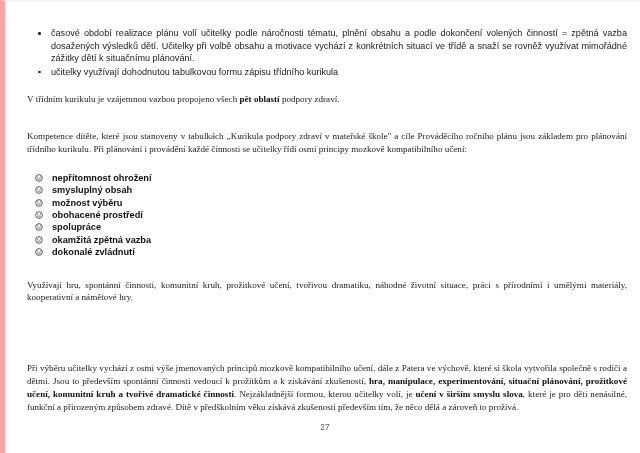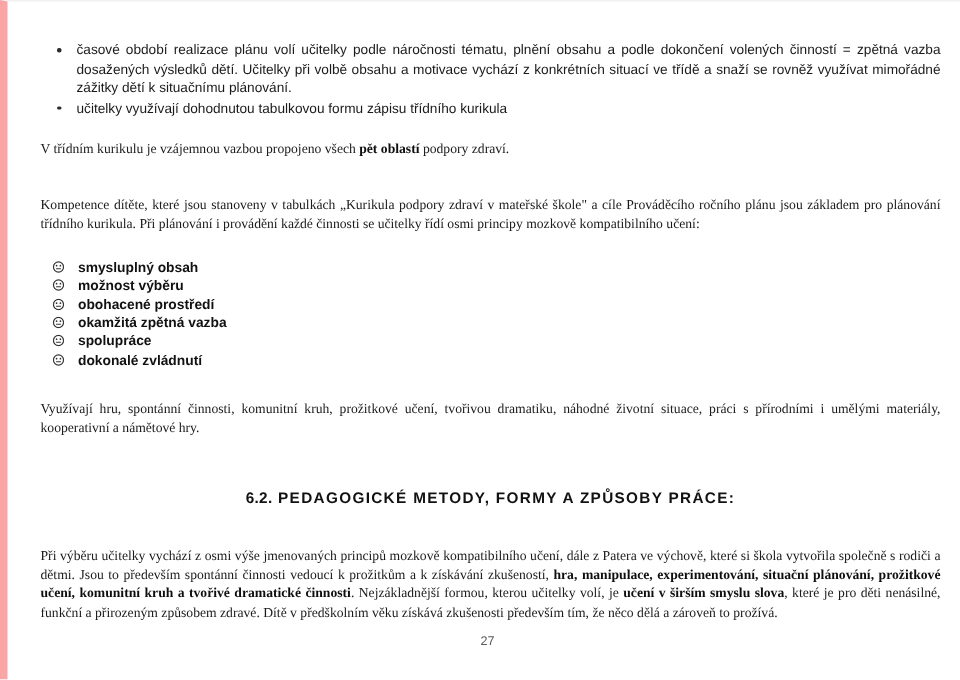--- a/index.html
+++ b/index.html
@@ -134,34 +134,45 @@
       <li>časové období realizace plánu volí učitelky podle náročnosti tématu, plnění obsahu a podle dokončení volených činností = zpětná vazba dosažených výsledků dětí. Učitelky při volbě obsahu a motivace vychází z konkrétních situací ve třídě a snaží se rovněž využívat mimořádné zážitky dětí k situačnímu plánování.</li>
       <li>učitelky využívají dohodnutou tabulkovou formu zápisu třídního kurikula</li>
     </ul>
 
     <div class="spacer-14"></div>
 
     <p class="para"><span>V třídním kurikulu je vzájemnou vazbou propojeno všech </span><b>pět oblastí</b><span> podpory zdraví.</span></p>
 
     <div class="spacer-24"></div>
 
-    <p class="para">Kompetence dítěte, které jsou stanoveny v tabulkách „Kurikula podpory zdraví v mateřské škole" a cíle Prováděcího ročního plánu jsou základem pro plánování třídního kurikula. Při plánování i provádění každé činnosti se učitelky řídí osmi principy mozkově kompatibilního učení:</p>
+    <p class="para">Kompetence dítěte, které jsou stanoveny v tabulkách „Kurikula podpory zdraví v mateřské škole" a cíle Prováděcího ročního plánu jsou základem pro plánování třídního kurikulu. Při plánování i provádění každé činnosti se učitelky řídí osmi principy mozkově kompatibilního učení:</p>
 
     <div class="spacer-16"></div>
 
     <ul class="smiley-list">
       <li>
         <span class="smiley-glyph">
           <svg width="8" height="8" viewBox="0 0 10 10">
               <circle cx="5" cy="5" r="4.2" fill="none" stroke="#333" stroke-width="1"></circle>
               <circle cx="3.4" cy="3.9" r="0.7" fill="#333"></circle>
               <circle cx="6.6" cy="3.9" r="0.7" fill="#333"></circle>
               <path d="M3 6.4 H7" stroke="#333" stroke-width="0.9" fill="none"></path>
             </svg>
         </span>
+        <span>nepřítomnost ohrožení</span>
+      </li>
+      <li>
+        <span class="smiley-glyph">
+          <svg width="8" height="8" viewBox="0 0 10 10">
+              <circle cx="5" cy="5" r="4.2" fill="none" stroke="#333" stroke-width="1"></circle>
+              <circle cx="3.4" cy="3.9" r="0.7" fill="#333"></circle>
+              <circle cx="6.6" cy="3.9" r="0.7" fill="#333"></circle>
+              <path d="M3 6.4 H7" stroke="#333" stroke-width="0.9" fill="none"></path>
+            </svg>
+        </span>
         <span>smysluplný obsah</span>
       </li>
       <li>
         <span class="smiley-glyph">
           <svg width="8" height="8" viewBox="0 0 10 10">
               <circle cx="5" cy="5" r="4.2" fill="none" stroke="#333" stroke-width="1"></circle>
               <circle cx="3.4" cy="3.9" r="0.7" fill="#333"></circle>
               <circle cx="6.6" cy="3.9" r="0.7" fill="#333"></circle>
               <path d="M3 6.4 H7" stroke="#333" stroke-width="0.9" fill="none"></path>
             </svg>
@@ -181,32 +192,32 @@
       </li>
       <li>
         <span class="smiley-glyph">
           <svg width="8" height="8" viewBox="0 0 10 10">
               <circle cx="5" cy="5" r="4.2" fill="none" stroke="#333" stroke-width="1"></circle>
               <circle cx="3.4" cy="3.9" r="0.7" fill="#333"></circle>
               <circle cx="6.6" cy="3.9" r="0.7" fill="#333"></circle>
               <path d="M3 6.4 H7" stroke="#333" stroke-width="0.9" fill="none"></path>
             </svg>
         </span>
+        <span>spolupráce</span>
+      </li>
+      <li>
+        <span class="smiley-glyph">
+          <svg width="8" height="8" viewBox="0 0 10 10">
+              <circle cx="5" cy="5" r="4.2" fill="none" stroke="#333" stroke-width="1"></circle>
+              <circle cx="3.4" cy="3.9" r="0.7" fill="#333"></circle>
+              <circle cx="6.6" cy="3.9" r="0.7" fill="#333"></circle>
+              <path d="M3 6.4 H7" stroke="#333" stroke-width="0.9" fill="none"></path>
+            </svg>
+        </span>
         <span>okamžitá zpětná vazba</span>
-      </li>
-      <li>
-        <span class="smiley-glyph">
-          <svg width="8" height="8" viewBox="0 0 10 10">
-              <circle cx="5" cy="5" r="4.2" fill="none" stroke="#333" stroke-width="1"></circle>
-              <circle cx="3.4" cy="3.9" r="0.7" fill="#333"></circle>
-              <circle cx="6.6" cy="3.9" r="0.7" fill="#333"></circle>
-              <path d="M3 6.4 H7" stroke="#333" stroke-width="0.9" fill="none"></path>
-            </svg>
-        </span>
-        <span>spolupráce</span>
       </li>
       <li>
         <span class="smiley-glyph">
           <svg width="8" height="8" viewBox="0 0 10 10">
               <circle cx="5" cy="5" r="4.2" fill="none" stroke="#333" stroke-width="1"></circle>
               <circle cx="3.4" cy="3.9" r="0.7" fill="#333"></circle>
               <circle cx="6.6" cy="3.9" r="0.7" fill="#333"></circle>
               <path d="M3 6.4 H7" stroke="#333" stroke-width="0.9" fill="none"></path>
             </svg>
         </span>
@@ -214,21 +225,20 @@
       </li>
     </ul>
 
     <div class="spacer-20"></div>
 
     <p class="para">Využívají hru, spontánní činnosti, komunitní kruh, prožitkové učení, tvořivou dramatiku, náhodné životní situace, práci s přírodními i umělými materiály, kooperativní a námětové hry.</p>
 
     <div class="spacer-24"></div>
     <div class="spacer-10"></div>
 
-    <h2 class="section-heading"><span class="num">6.2.</span> <span>PEDAGOGICKÉ METODY, FORMY A ZPŮSOBY PRÁCE:</span></h2>
 
     <div class="spacer-24"></div>
 
     <p class="para"><span>Při výběru učitelky vychází z osmi výše jmenovaných principů mozkově kompatibilního učení, dále z Patera ve výchově, které si škola vytvořila společně s rodiči a dětmi. Jsou to především spontánní činnosti vedoucí k prožitkům a k získávání zkušeností, </span><b>hra, manipulace, experimentování, situační plánování, prožitkové učení, komunitní kruh a tvořivé dramatické činnosti</b><span>. Nejzákladnější formou, kterou učitelky volí, je </span><b>učení v širším smyslu slova</b><span>, které je pro děti nenásilné, funkční a přirozeným způsobem zdravé. Dítě v předškolním věku získává zkušenosti především tím, že něco dělá a zároveň to prožívá.</span></p>
 
   </div>
 
   <div class="page-number">27</div>
 </div>
 

